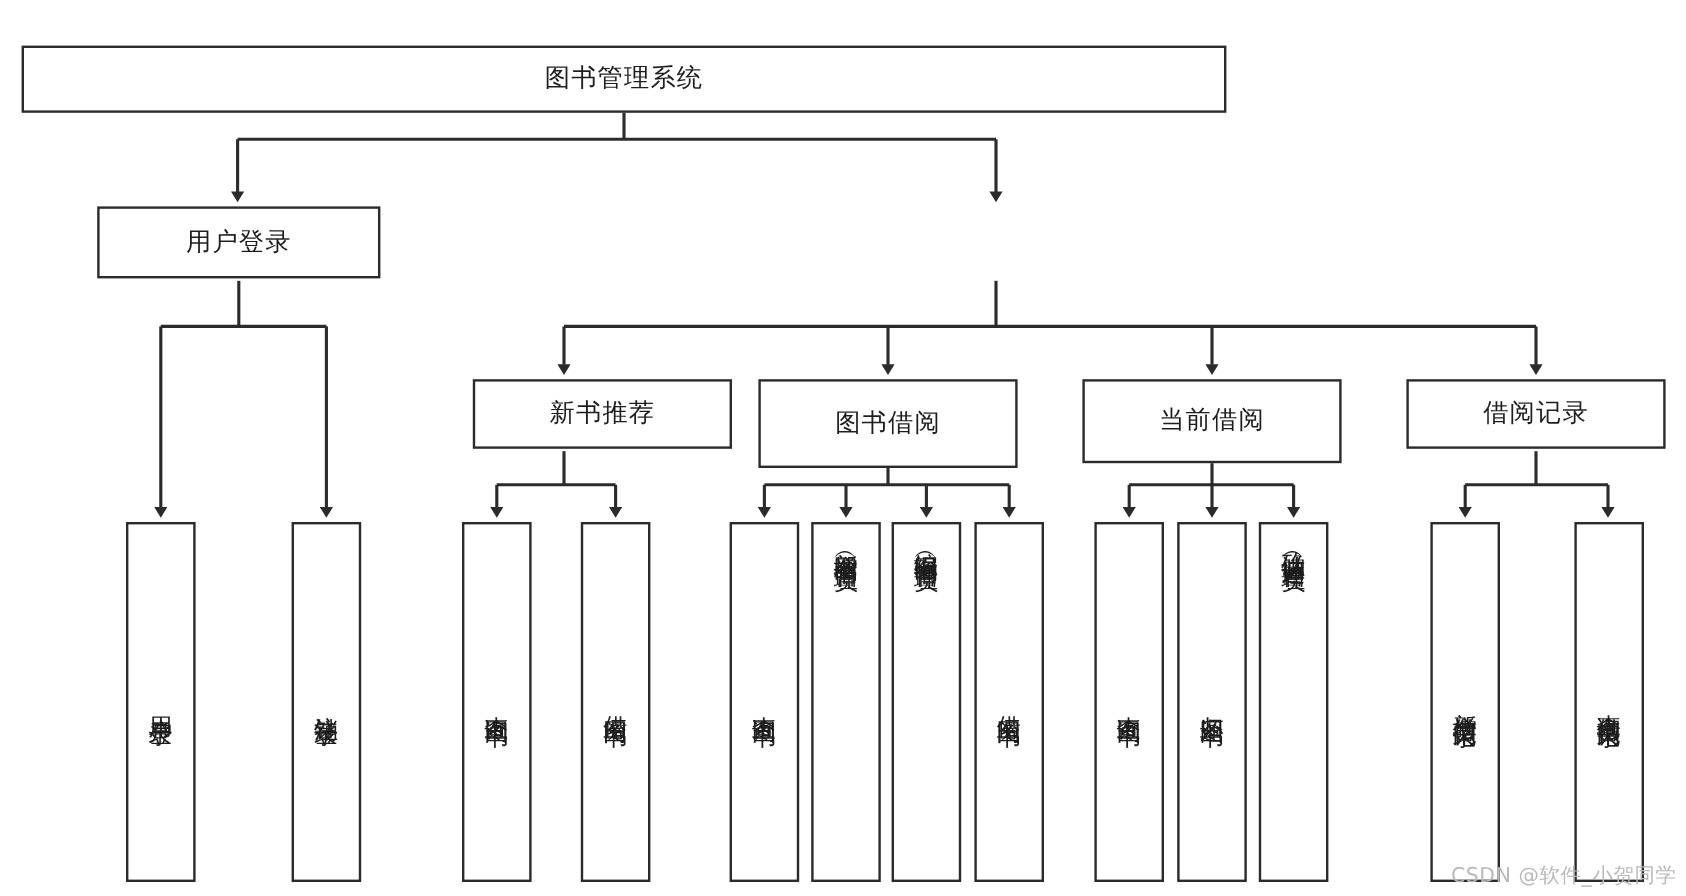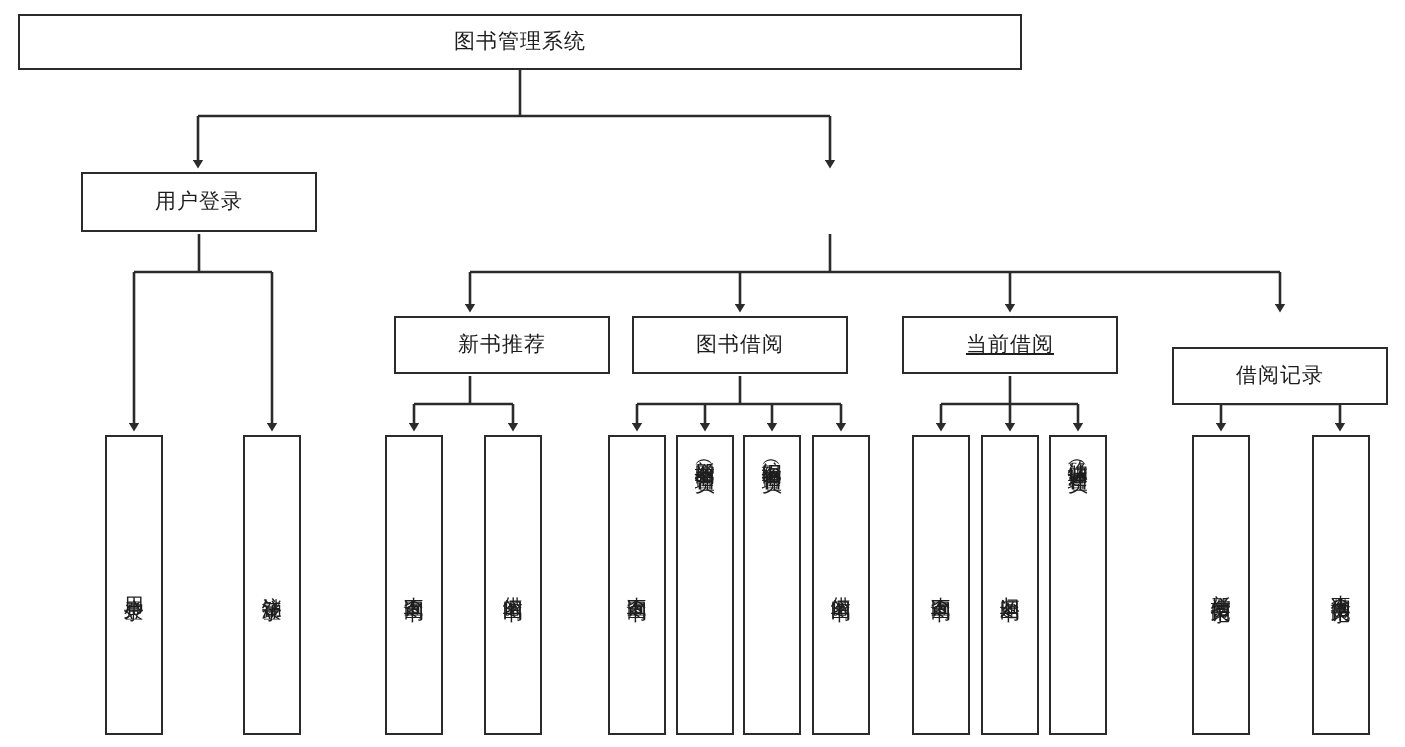--- a/index.html
+++ b/index.html
@@ -38,20 +38,21 @@
   }
   .node-h {
     font-size: 21px;
     letter-spacing: 1px;
     line-height: 1.1;
     white-space: nowrap;
   }
   .node-root {
     font-size: 21px;
     letter-spacing: 1px;
+    margin-top: 24px;
   }
   .node-v {
     align-items: flex-start;
     justify-content: center;
     padding-top: 8px;
   }
   .v-text {
     writing-mode: vertical-rl;
     text-orientation: upright;
     font-size: 20px;
@@ -135,29 +136,29 @@
 
   <div class="node node-h" style="left:81px; top:172px; width:236px; height:60px;">
     <span>用户登录</span>
   </div>
 
 
   <div class="node node-h" style="left:362px; top:316px; width:216px; height:58px;margin-left:32px;">
     <span>新书推荐</span>
   </div>
 
-  <div class="node node-h" style="left:632px; top:316px; width:216px; height:58px;">
+  <div class="node node-h" style="left:632px; top:316px; width:216px; height:74px;">
     <span>图书借阅</span>
   </div>
 
-  <div class="node node-h" style="left:902px; top:316px; width:216px; height:58px;text-decoration:underline;">
+  <div class="node node-h" style="left:902px; top:316px; width:216px; height:70px;">
     <span>当前借阅</span>
   </div>
 
-  <div class="node node-h" style="left:1172px; top:316px; width:216px; height:58px;margin-top:31px;">
+  <div class="node node-h" style="left:1172px; top:316px; width:216px; height:58px;">
     <span>借阅记录</span>
   </div>
 
   <div class="node node-v centered" style="left:105px; top:435px; width:58px; height:300px;">
     <span class="v-text">用户登录</span>
   </div>
 
   <div class="node node-v centered" style="left:243px; top:435px; width:58px; height:300px;">
     <span class="v-text">注销登录</span>
   </div>
@@ -199,14 +200,15 @@
   </div>
 
   <div class="node node-v centered" style="left:1192px; top:435px; width:58px; height:300px;">
     <span class="v-text">新增借阅记录</span>
   </div>
 
   <div class="node node-v centered" style="left:1312px; top:435px; width:58px; height:300px;">
     <span class="v-text">查询借阅记录</span>
   </div>
 
+  <div id="watermark">CSDN @软件_小贺同学</div>
 
 </div>
 
 </body></html>

